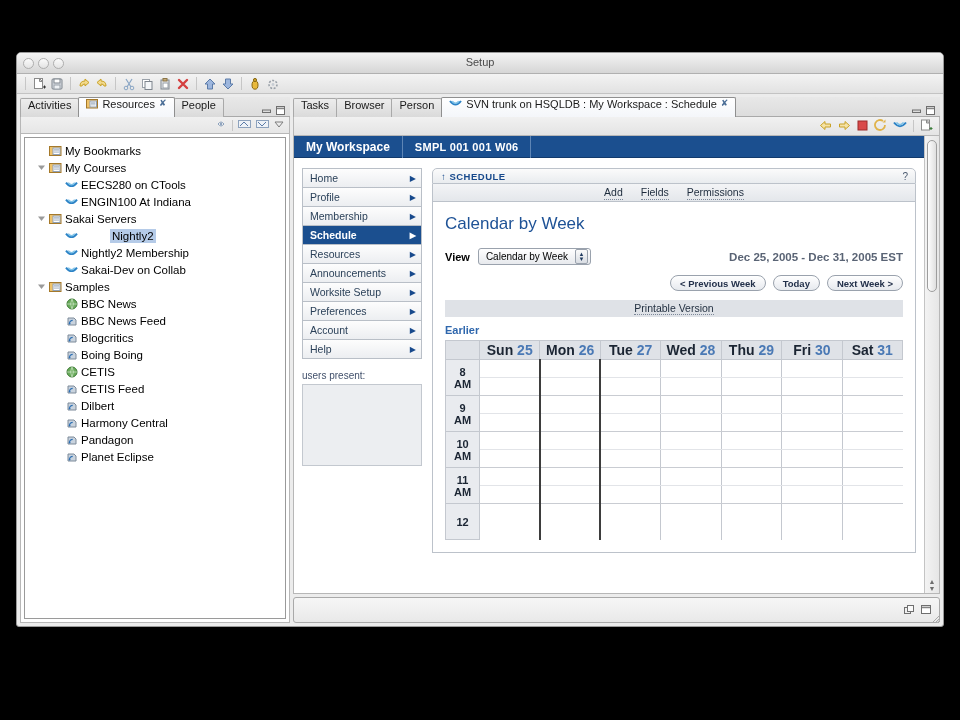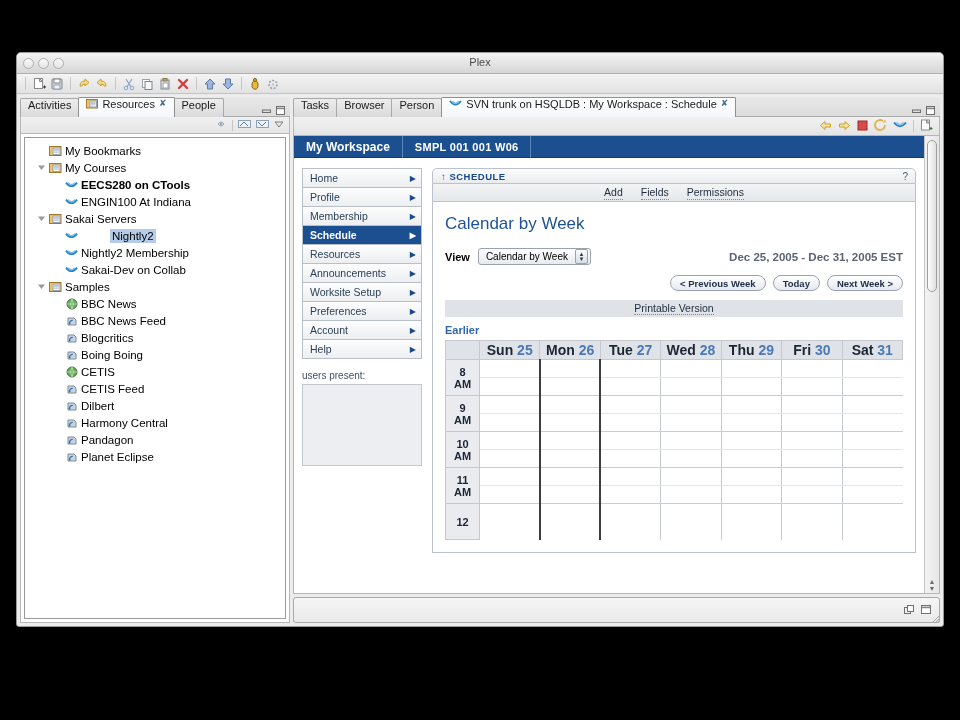--- a/index.html
+++ b/index.html
@@ -241,21 +241,21 @@
 <body>
 
 <div id="app-window">
 
   <div class="titlebar">
     <div class="traffic">
       <i></i>
       <i></i>
       <i></i>
     </div>
-    <div class="win-title">Plex</div>
+    <div class="win-title">Setup</div>
   </div>
 
   <div class="eclipse-toolbar">
     <div class="tb-sep"></div>
     <div class="tb-btn">
       <svg width="14" height="14">
           <rect x="2.5" y="1.5" width="8" height="10" fill="#fff" stroke="#8a8a8a"></rect>
           <path d="M7.5 1.5 L10.5 4.5 L7.5 4.5 Z" fill="#d9d9d9" stroke="#8a8a8a"></path>
           <path d="M11 10 l3 0 M12.5 8.5 l0 3" stroke="#333" stroke-width="1"></path>
         </svg>
@@ -414,21 +414,21 @@
                 </span>
                 <span class="ic">
                   <svg width="13" height="12">
                     <rect x="0.5" y="1.5" width="11.5" height="9" fill="#f0c36a" stroke="#a5792a"></rect>
                     <rect x="4" y="3" width="7" height="6.5" fill="#fff" stroke="#8fa0b5"></rect>
                     <path d="M5 4.4h5M5 5.8h5M5 7.2h5" stroke="#8fa0b5" stroke-width=".7"></path>
                   </svg>
                 </span>
                 <span class="lbl">My Courses</span>
               </div>
-              <div class="node" style="padding-left: 26px; font-weight: bold;">
+              <div class="node" style="padding-left: 26px;">
                 <span class="twisty"></span>
                 <span class="ic">
                   <svg width="13" height="12">
                     <path d="M1 3.6 q5.5 7 11 0" fill="none" stroke="#2d83c6" stroke-width="2"></path>
                     <path d="M3.2 3.8 q3.3 4 6.6 0" fill="none" stroke="#7fc2e8" stroke-width="1.6"></path>
                   </svg>
                 </span>
                 <span class="lbl">EECS280 on CTools</span>
               </div>
               <div class="node" style="padding-left: 26px;">

